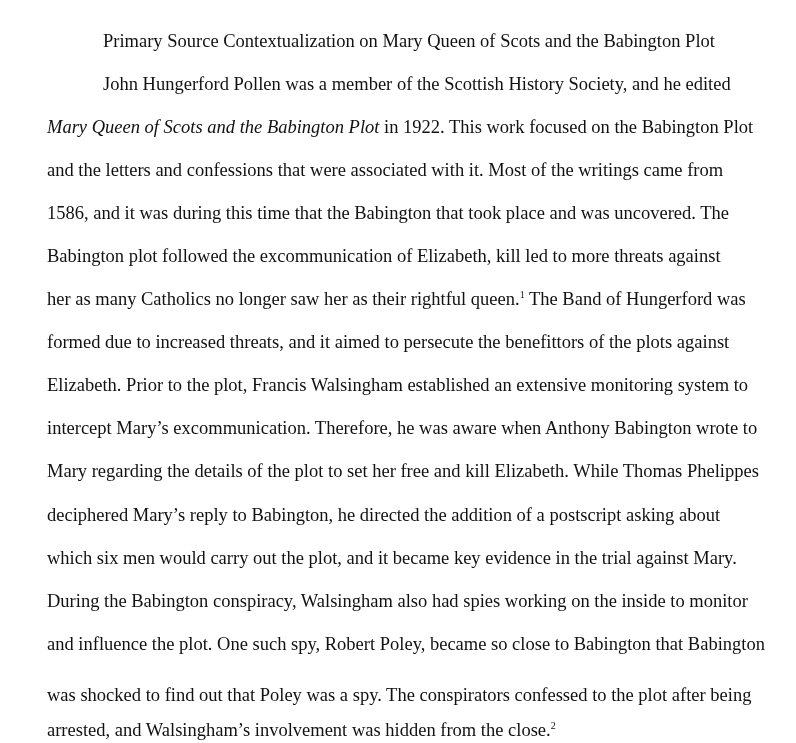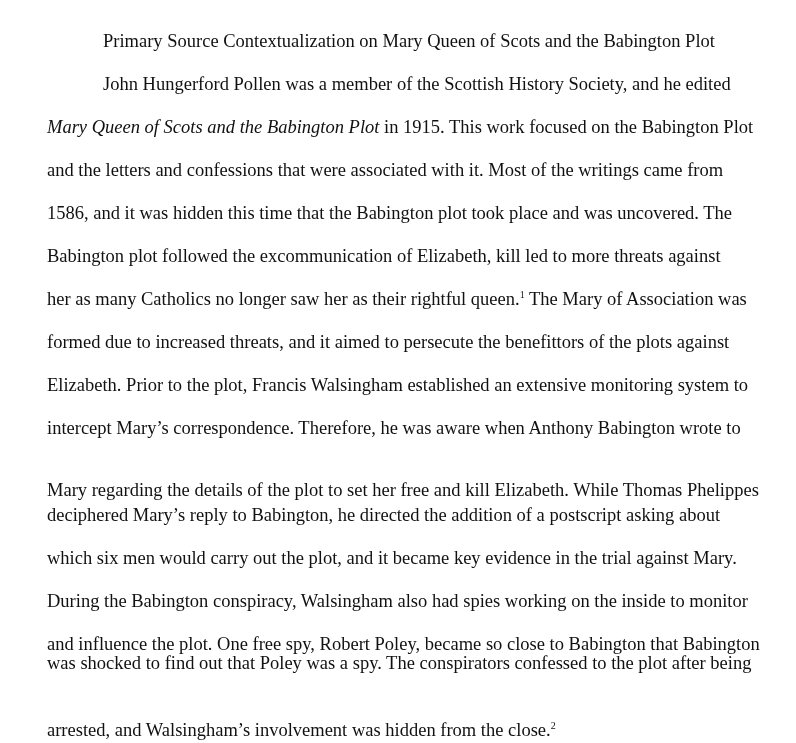--- a/index.html
+++ b/index.html
@@ -12,32 +12,32 @@
   em { font-style: italic; margin-top: 33px; }
 </style>
 </head>
 <body>
 
 <div>
   <div class="line title" style="top:30px">Primary Source Contextualization on Mary Queen of Scots and the Babington Plot</div>
 
   <div class="line indent" style="top:73px">John Hungerford Pollen was a member of the Scottish History Society, and he edited</div>
 
-  <div class="line" style="top:116px"><em>Mary Queen of Scots and the Babington Plot</em><span> in 1915. This work focused on the Babington Plot</span></div>
+  <div class="line" style="top:116px"><em>Mary Queen of Scots and the Babington Plot</em><span> in 1922. This work focused on the Babington Plot</span></div>
 
   <div class="line" style="top:159px">and the letters and confessions that were associated with it. Most of the writings came from</div>
-  <div class="line" style="top:202px">1586, and it was hidden this time that the Babington plot took place and was uncovered. The</div>
+  <div class="line" style="top:202px">1586, and it was during this time that the Babington that took place and was uncovered. The</div>
   <div class="line" style="top:245px">Babington plot followed the excommunication of Elizabeth, kill led to more threats against</div>
 
-  <div class="line" style="top:288px"><span>her as many Catholics no longer saw her as their rightful queen.</span><sup>1</sup><span> The Mary of Association was</span></div>
+  <div class="line" style="top:288px"><span>her as many Catholics no longer saw her as their rightful queen.</span><sup>1</sup><span> The Band of Hungerford was</span></div>
 
   <div class="line" style="top:331px">formed due to increased threats, and it aimed to persecute the benefittors of the plots against</div>
   <div class="line" style="top:374px">Elizabeth. Prior to the plot, Francis Walsingham established an extensive monitoring system to</div>
-  <div class="line" style="top:417px">intercept Mary’s correspondence. Therefore, he was aware when Anthony Babington wrote to</div>
-  <div class="line" style="top:479px">Mary regarding the details of the plot to set her free and kill Elizabeth. While Thomas Phelippes</div>
+  <div class="line" style="top:417px">intercept Mary’s excommunication. Therefore, he was aware when Anthony Babington wrote to</div>
+  <div class="line" style="top:460px">Mary regarding the details of the plot to set her free and kill Elizabeth. While Thomas Phelippes</div>
   <div class="line" style="top:504px">deciphered Mary’s reply to Babington, he directed the addition of a postscript asking about</div>
   <div class="line" style="top:547px">which six men would carry out the plot, and it became key evidence in the trial against Mary.</div>
   <div class="line" style="top:590px">During the Babington conspiracy, Walsingham also had spies working on the inside to monitor</div>
-  <div class="line" style="top:633px">and influence the plot. One free spy, Robert Poley, became so close to Babington that Babington</div>
-  <div class="line" style="top:652px">was shocked to find out that Poley was a spy. The conspirators confessed to the plot after being</div>
+  <div class="line" style="top:633px">and influence the plot. One such spy, Robert Poley, became so close to Babington that Babington</div>
+  <div class="line" style="top:684px">was shocked to find out that Poley was a spy. The conspirators confessed to the plot after being</div>
 
   <div class="line" style="top:719px"><span>arrested, and Walsingham’s involvement was hidden from the close.</span><sup>2</sup></div>
 </div>
 
 </body></html>

